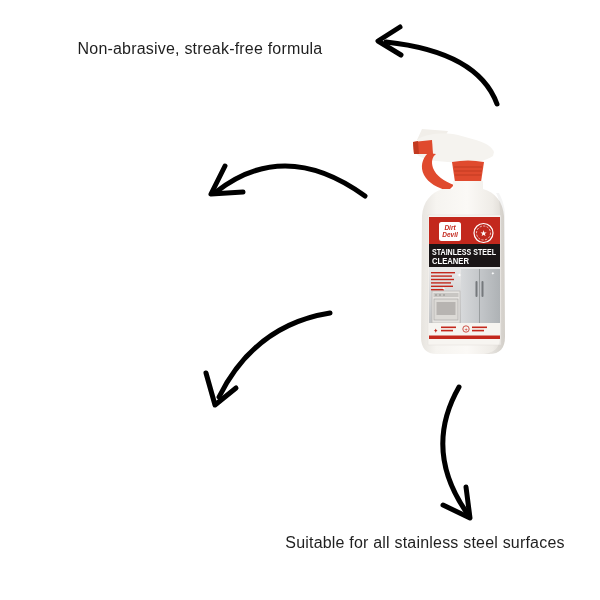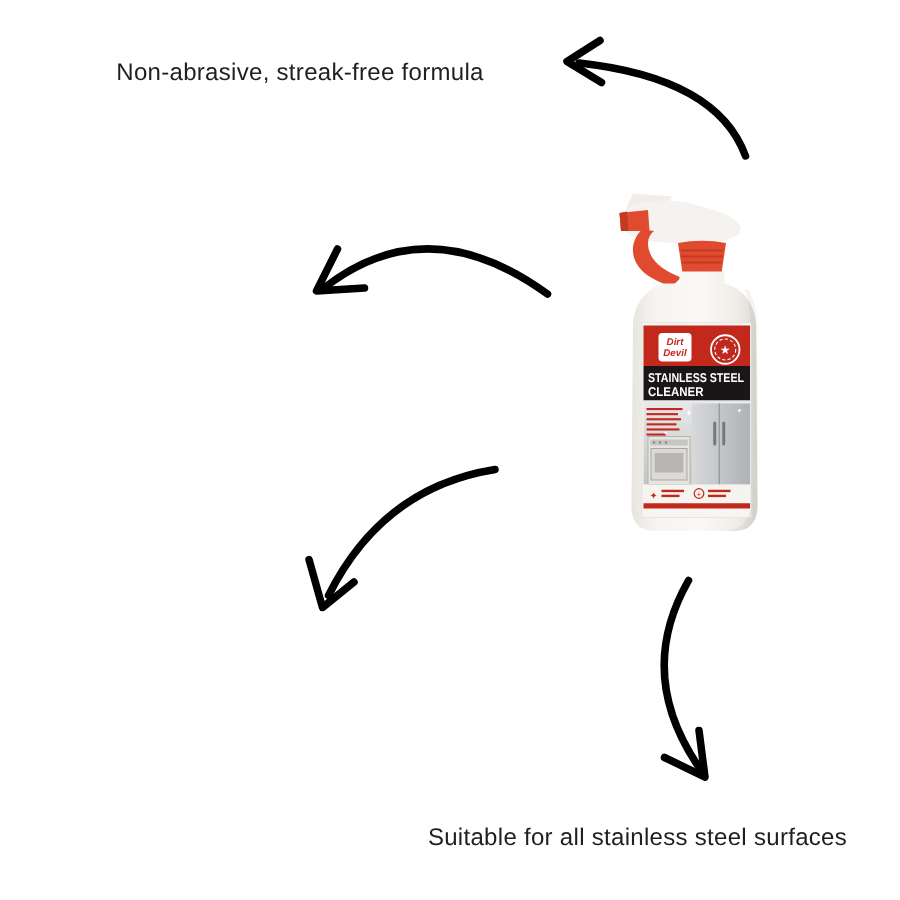--- a/index.html
+++ b/index.html
@@ -7,21 +7,21 @@
     position:relative;width:600px;height:600px;background:#ffffff;
     font-family:"Liberation Sans", sans-serif;overflow:hidden;
   }
   .callout{
     position:absolute;font-size:16px;line-height:1.45;color:#1f1f1f;
     text-align:center;letter-spacing:.2px;
   }
   #callout-1{left:40px;top:27px;width:320px;margin-top:10px;}
   #callout-2{left:50px;top:217px;width:280px;}
   #callout-3{left:35px;top:429px;width:280px;}
-  #callout-4{left:255px;top:547px;width:340px;}
+  #callout-4{left:255px;top:531px;width:340px;}
   .arrow-layer{position:absolute;left:0;top:0;width:600px;height:600px;pointer-events:none;}
   #bottle{position:absolute;left:398px;top:123px;width:130px;height:240px;}
 </style>
 </head>
 <body>
 
 <div id="stage">
 
   <div id="callout-1" class="callout">Non-abrasive, streak-free formula</div>
   <div id="callout-4" class="callout">Suitable for all stainless steel surfaces</div>

